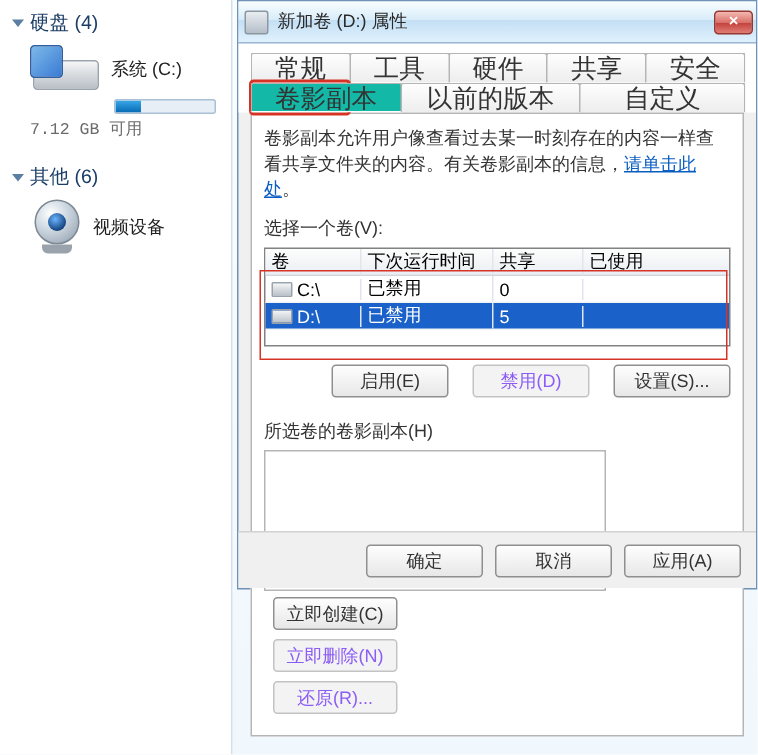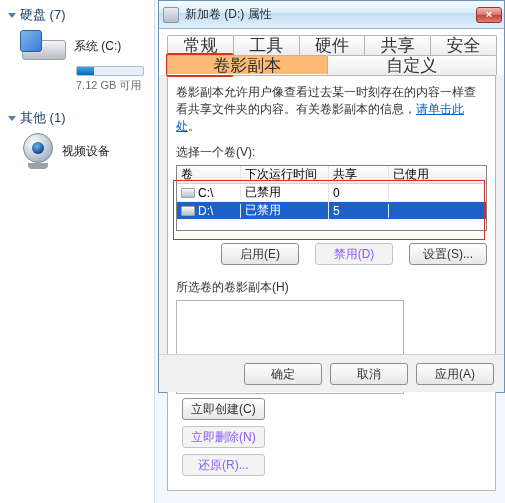--- a/index.html
+++ b/index.html
@@ -76,24 +76,24 @@
     border-radius: 2px;
     overflow: hidden;
     margin-left: 56px;
   }
   .capacity-fill {
     height: 100%;
     background: linear-gradient(#3aa7e6,#066bb5);
     width: 25%;
   }
   .capacity-text {
-    margin-left: 56px;
     color: #6a6a6a;
     font-size: 11px;
     margin-top: 2px;
+    font-family: Liberation Mono, monospace;
   }
   .webcam-icon {
     width: 36px; height: 36px;
     position: relative;
   }
   .webcam-icon .body {
     position: absolute; left: 3px; top: 0;
     width: 30px; height: 30px;
     border-radius: 50%;
     background: radial-gradient(circle at 35% 30%, #fff 0%, #cfd9e2 40%, #8a99a8 100%);
@@ -199,21 +199,21 @@
     margin-right: -1px;
     text-align: center;
     line-height: 19px;
     font-size: 17px;
     color: #333;
     border-radius: 2px 2px 0 0;
     position: relative;
   }
   .tab-row2 .tab { border-top: 1px solid #b5b5b5; }
   .tab.active {
-    background: #fdba74;
+    background: #14b8a6;
     z-index: 2;
     border-bottom: 1px solid #fff;
   }
   .red-outline {
     position: absolute;
     border: 2px solid #d63324;
     pointer-events: none;
   }
   .red-outline.tab-highlight {
     left: 7px; top: 52px;
@@ -340,39 +340,39 @@
     gap: 8px;
     padding-right: 10px;
   }
 </style>
 </head>
 <body>
 
 <div class="left-panel">
   <div class="section-header">
     <span class="triangle-down"></span>
-    <span>硬盘 (7)</span>
+    <span>硬盘 (4)</span>
   </div>
   <div class="drive-item">
     <div class="drive-title">
       <span class="drive-icon">
         <span class="disk"></span>
           <span class="win"></span>
       </span>
       <span>系统 (C:)</span>
     </div>
     <div class="capacity-bar">
       <div class="capacity-fill" id="cap-fill" style="width: 25%;"></div>
     </div>
     <div class="capacity-text">7.12 GB 可用</div>
   </div>
 
   <div class="section-header">
     <span class="triangle-down"></span>
-    <span>其他 (1)</span>
+    <span>其他 (6)</span>
   </div>
   <div class="device-item">
     <div class="device-title">
       <span class="webcam-icon">
         <span class="body"></span>
           <span class="lens"></span>
           <span class="foot"></span>
       </span>
       <span>视频设备</span>
     </div>
@@ -391,20 +391,21 @@
 
   <div class="tabs">
     <div class="tab">常规</div>
     <div class="tab">工具</div>
     <div class="tab">硬件</div>
     <div class="tab">共享</div>
     <div class="tab">安全</div>
   </div>
   <div class="tabs tab-row2" style="padding-top:0;">
     <div class="tab active" style="flex-basis:22%;">卷影副本</div>
+    <div class="tab" style="flex-basis:28%;">以前的版本</div>
     <div class="tab" style="flex-basis:25%;">自定义</div>
   </div>
 
   <div class="tab-content">
     <div class="desc-text">
       <span>卷影副本允许用户像查看过去某一时刻存在的内容一样查看共享文件夹的内容。有关卷影副本的信息，</span><span class="link">请单击此处</span><span>。</span>
     </div>
 
     <div class="sel-label">选择一个卷(V):</div>
 

